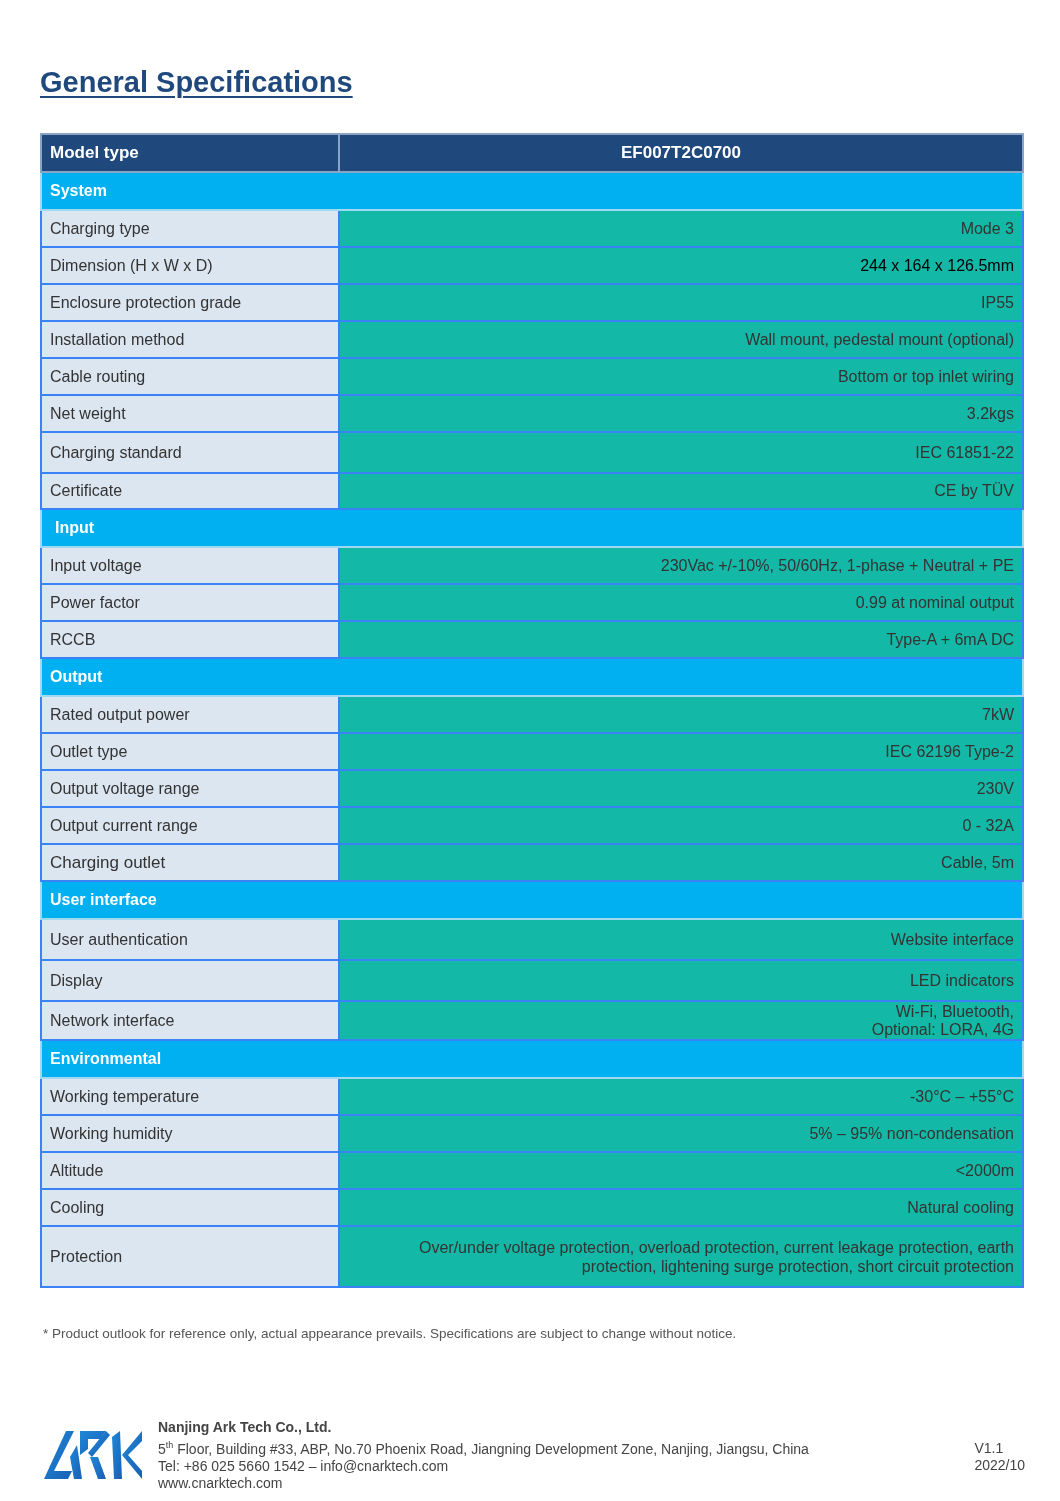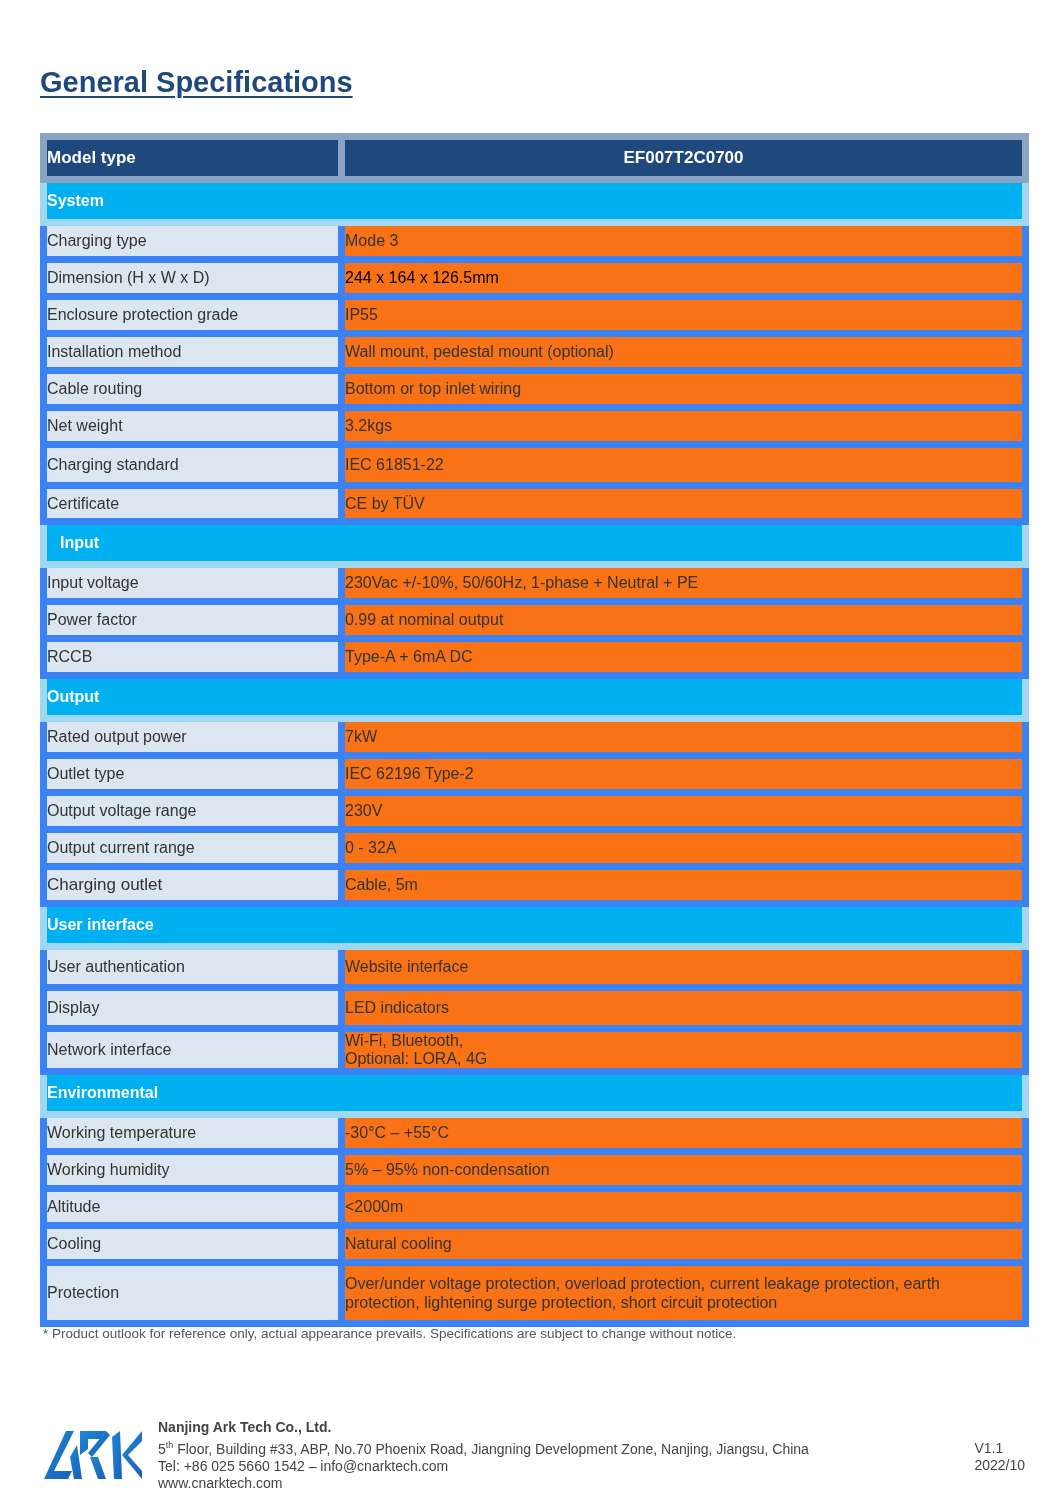--- a/index.html
+++ b/index.html
@@ -1,26 +1,26 @@
 <!DOCTYPE html>
 <html><head>
 <meta charset="utf-8">
 <style>
   html, body { margin: 0; padding: 0; background: #ffffff; }
   body { width: 1060px; height: 1501px; position: relative; font-family: "Liberation Sans", sans-serif; color: #333333; overflow: hidden; }
   .page-title { position: absolute; left: 40px; top: 66px; font-size: 29px; font-weight: bold; color: #1f497d; text-decoration: underline; text-decoration-thickness: 2px; text-underline-offset: 4px; margin: 0; }
   table.spec { position: absolute; left: 40px; top: 133px; width: 982px; border-collapse: collapse; table-layout: fixed; }
-  table.spec td { border: 7px solid #3b82f6; font-size: 16px; padding: 0 0; vertical-align: middle; }
+  table.spec td { border: 2px solid #3b82f6; font-size: 16px; padding: 0 8px; vertical-align: middle; }
   table.spec col.c1 { width: 298px; }
   table.spec col.c2 { width: 684px; }
   tr.hdr td { background: #1f497d; color: #ffffff; font-weight: bold; font-size: 17px; height: 36px; border-color: #8aa5c4; }
   tr.hdr td.val { text-align: center; }
   tr.sec td { background: #00b0f0; color: #ffffff; font-weight: bold; font-size: 16px; height: 36px; border-color: #9fd8f0; }
   tr.row td.lbl { background: #dce6f1; color: #333333; }
-  tr.row td.val { background: #f97316; text-align: left; color: #333333; }
+  tr.row td.val { background: #14b8a6; text-align: right; color: #333333; }
   .note { position: absolute; left: 43px; top: 1326px; font-size: 13.5px; color: #555555; }
   .footer-logo { position: absolute; left: 44px; top: 1427px; width: 100px; height: 54px; }
   .footer-text { position: absolute; left: 158px; top: 1419px; font-size: 14px; color: #444444; line-height: 17.5px; }
   .footer-text .company { font-weight: bold; }
   .footer-text sup { font-size: 9px; text-align: center; }
   .footer-ver { position: absolute; right: 35px; top: 1440px; font-size: 14px; color: #444444; line-height: 17px; }
 </style>
 </head>
 <body>
 

